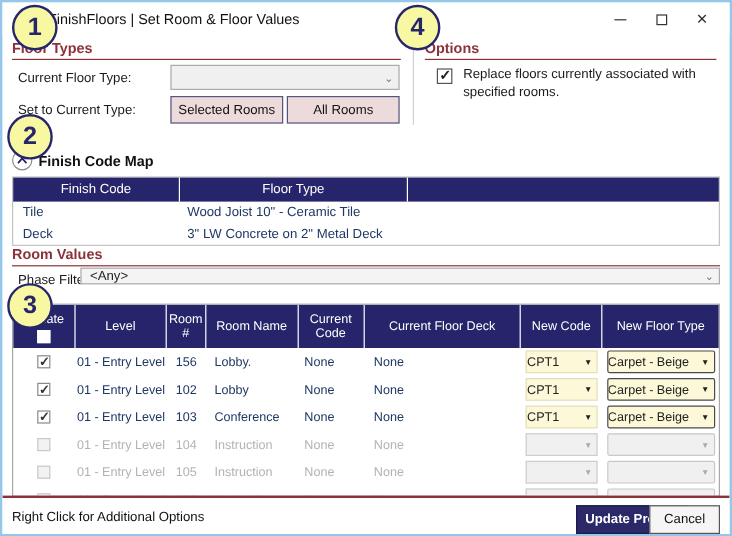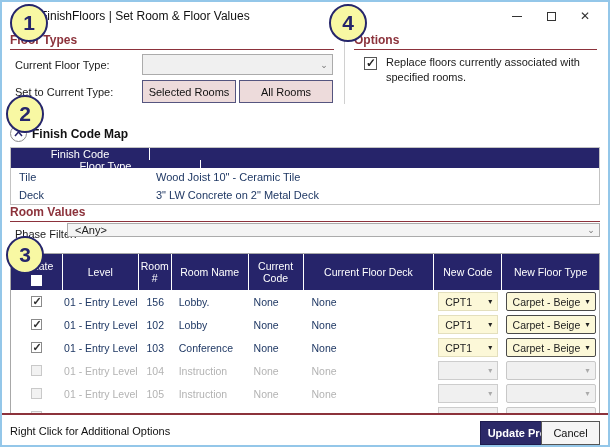--- a/index.html
+++ b/index.html
@@ -44,21 +44,21 @@
   .cb.small { width:11px; height:11px; border-color:#8a8a8a; }
   .cb.small.checked::after { font-size:11px; top:-2px; left:0; color:#333; }
   .cb.disabled { background:#f2f2f2; border-color:#c9c9c9; }
   
   .chev-circle {
     position:absolute; width:17px; height:17px; border-radius:50%;
     border:1px solid #8a8a8a; background:#fff; display:flex; align-items:center; justify-content:center;
   }
   
   .fmap { position:absolute; left:8px; top:145px; width:590px; height:58px; border:1px solid #c3c3c3; background:#fff; }
-  .fmap-head { display:flex; height:20px; background:#26246a; color:#fff;flex-direction:column; }
+  .fmap-head { display:flex; height:20px; background:#26246a; color:#fff; }
   .fmap-head > div { display:flex; align-items:center; justify-content:center; border-right:1px solid #fff; }
   .fmap-head > div:last-child { border-right:none; }
   .fmap-row { display:flex; height:18px; color:#1f3864; }
   .fc1 { width:139px; } .fc2 { width:190px; } .fc3 { flex:1; }
   .fmap-row .fc1 { padding-left:8px; display:flex; align-items:center; }
   .fmap-row .fc2 { padding-left:6px; display:flex; align-items:center; }
   
   .rtable { position:absolute; left:8px; top:251px; width:590px; height:161px; border:1px solid #a8a8a8; background:#fff; overflow:hidden; }
   .rhead { display:flex; height:36px; background:#26246a; color:#fff; }
   .rhead > div {
@@ -71,21 +71,21 @@
   .c-upd { width:52px; justify-content:center; display:flex; }
   .c-lvl { width:76px; justify-content:center; display:flex; }
   .c-num { width:33px; justify-content:center; display:flex; }
   .c-name { width:77px; padding-left:7px; }
   .c-ccode { width:55px; padding-left:5px; }
   .c-cft { width:131px; padding-left:8px; }
   .c-ncode { width:68px; display:flex; justify-content:center; }
   .c-nft { width:97px; display:flex; justify-content:center; }
   
   .mini-dd { display:flex; align-items:center; height:19px; background:#fcf8d8; font-size:10.5px; color:#222; }
-  .mini-dd .t { flex:1; padding-left:6px; white-space:nowrap; overflow:hidden; }
+  .mini-dd .t { flex:1; white-space:nowrap; overflow:hidden; }
   .mini-dd .a { width:14px; text-align:center; font-size:8px; color:#222; }
   .dd-code { width:60px; border:1px solid #e3dfbd; }
   .dd-floor { width:90px; border:1px solid #4a4a4a; border-radius:2px; }
   .mini-dd.off { background:#f0f0f0; }
   .dd-code.off { border-color:#cdcdcd; }
   .dd-floor.off { border-color:#c8c8c8; }
   .mini-dd.off .a { color:#aaa; }
   
   .footline { position:absolute; left:0; right:0; top:411px; height:2px; background:#8c323b; }
   .footer { position:absolute; left:0; right:0; top:413px; bottom:0; background:#fff; }

